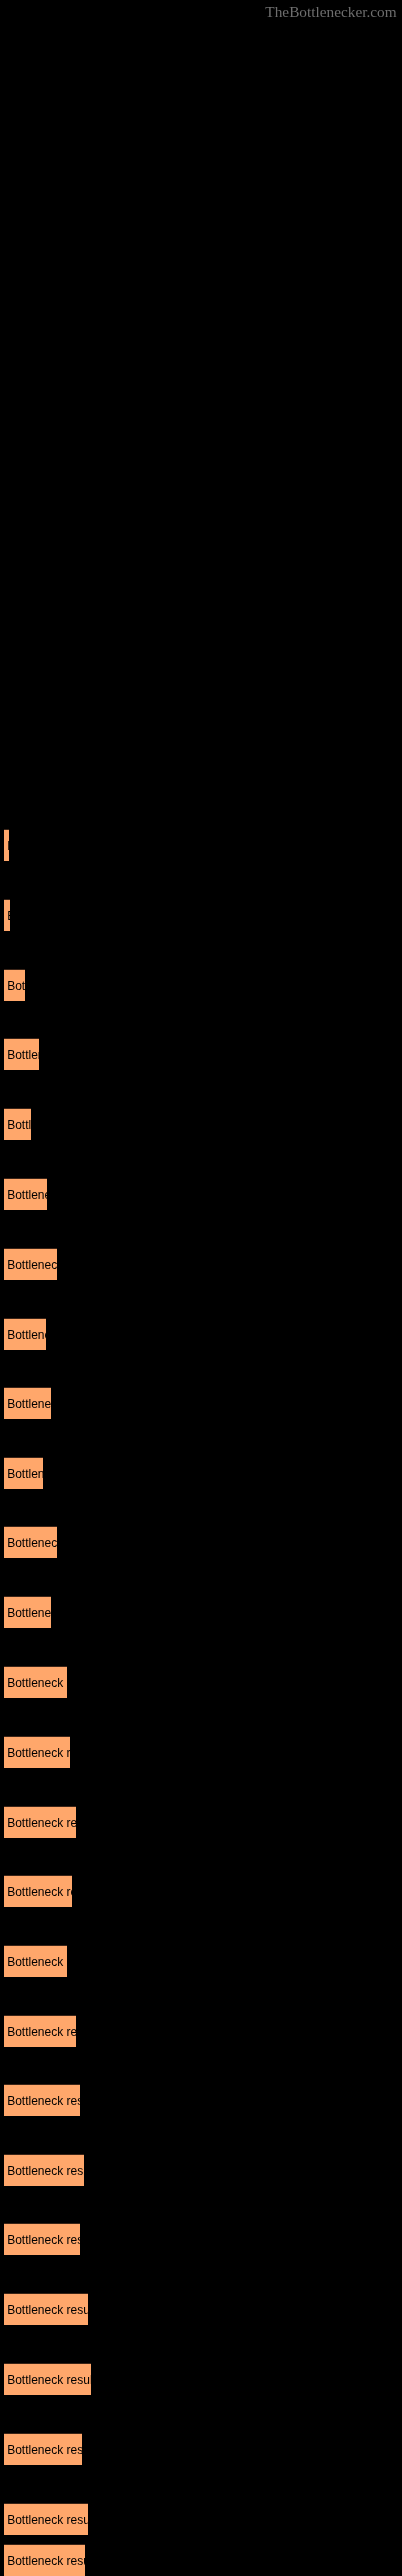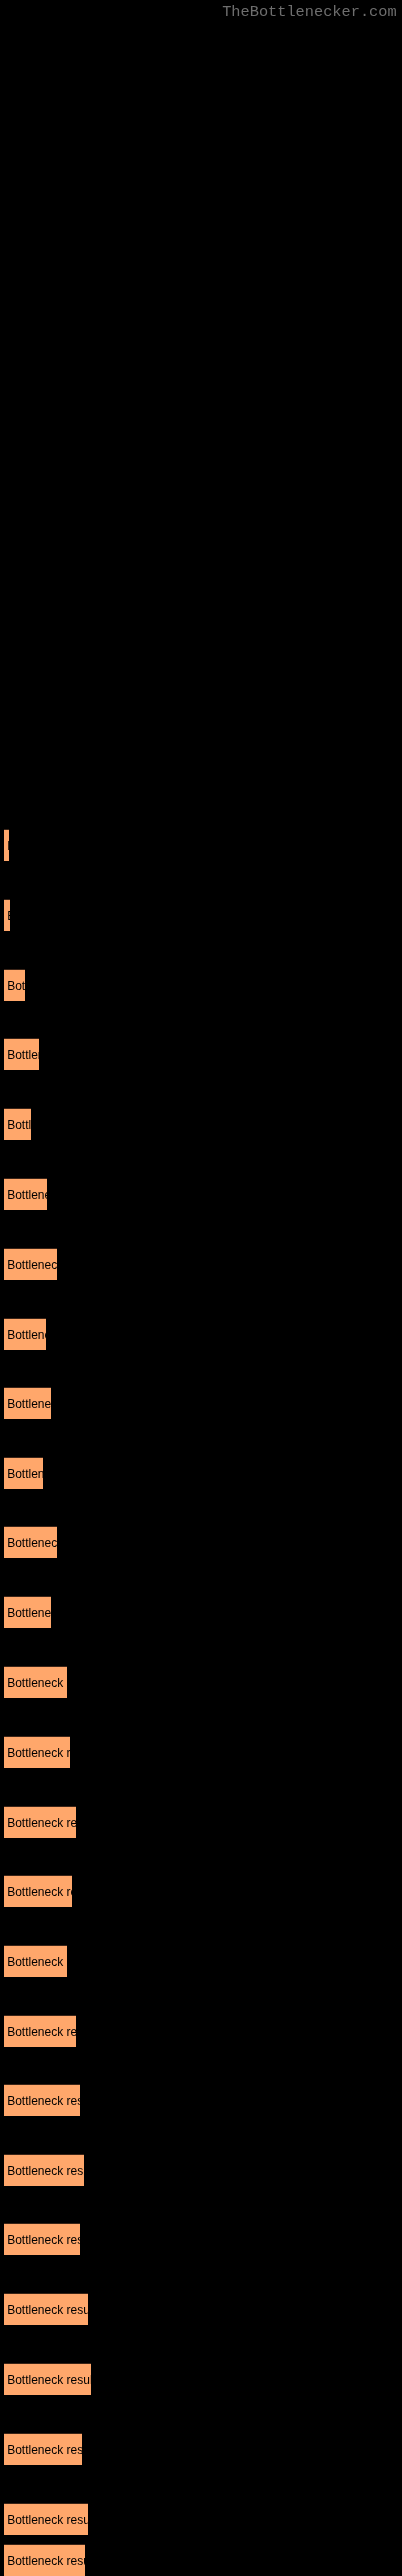--- a/index.html
+++ b/index.html
@@ -14,21 +14,21 @@
     overflow: hidden;
     font-family: "Liberation Sans", sans-serif;
   }
 
   .watermark {
     position: absolute;
     right: 6.4px;
     top: 3.2px;
     color: #6e6e6e;
     font-size: 15.3px;
-    font-family: Liberation Mono, monospace;
+    font-family: Liberation Serif, serif;
     letter-spacing: 0px;
     white-space: nowrap;
   }
 
   .plot-area {
     position: absolute;
     left: 0;
     top: 0;
     width: 403px;
     height: 2576px;

